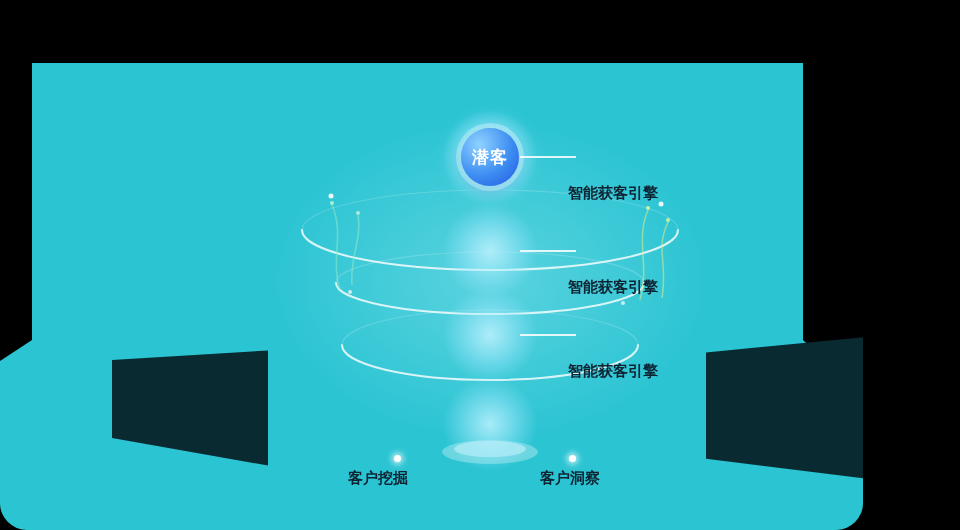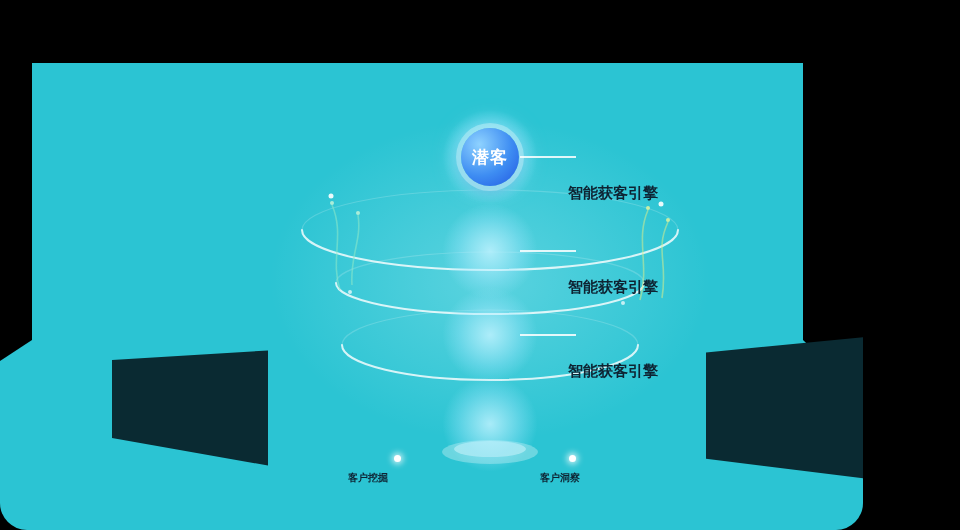--- a/index.html
+++ b/index.html
@@ -38,21 +38,21 @@
             box-shadow:0 0 0 5px rgba(235,252,255,.35), 0 0 20px 7px rgba(150,230,255,.6), 0 5px 12px rgba(15,70,150,.35);
             display:flex; align-items:center; justify-content:center; }
   .sphere span { color:#fff; font-size:17px; font-weight:700; letter-spacing:1px; }
 
   .connector { position:absolute; left:520px; width:56px; height:2px; background:rgba(255,255,255,.85); }
   .engine-label { position:absolute; left:568px; height:20px; line-height:20px; font-size:15px; font-weight:700;
                   color:var(--ink,#0e2433); white-space:nowrap;margin-top:36px; }
 
   .bottom-dot { position:absolute; width:7px; height:7px; border-radius:50%; background:#fff;
                 box-shadow:0 0 6px 2px rgba(255,255,255,.8); }
-  .bottom-label { position:absolute; top:468px; height:20px; line-height:20px; font-size:10px; font-weight:700;
+  .bottom-label { position:absolute; top:468px; height:20px; line-height:20px; font-size:15px; font-weight:700;
                   color:var(--ink,#0e2433); white-space:nowrap; }
 </style>
 </head>
 <body>
 
 <div class="canvas">
 
   <div class="stage"></div>
   <div class="wing-left"></div>
   <div class="wing-right"></div>

